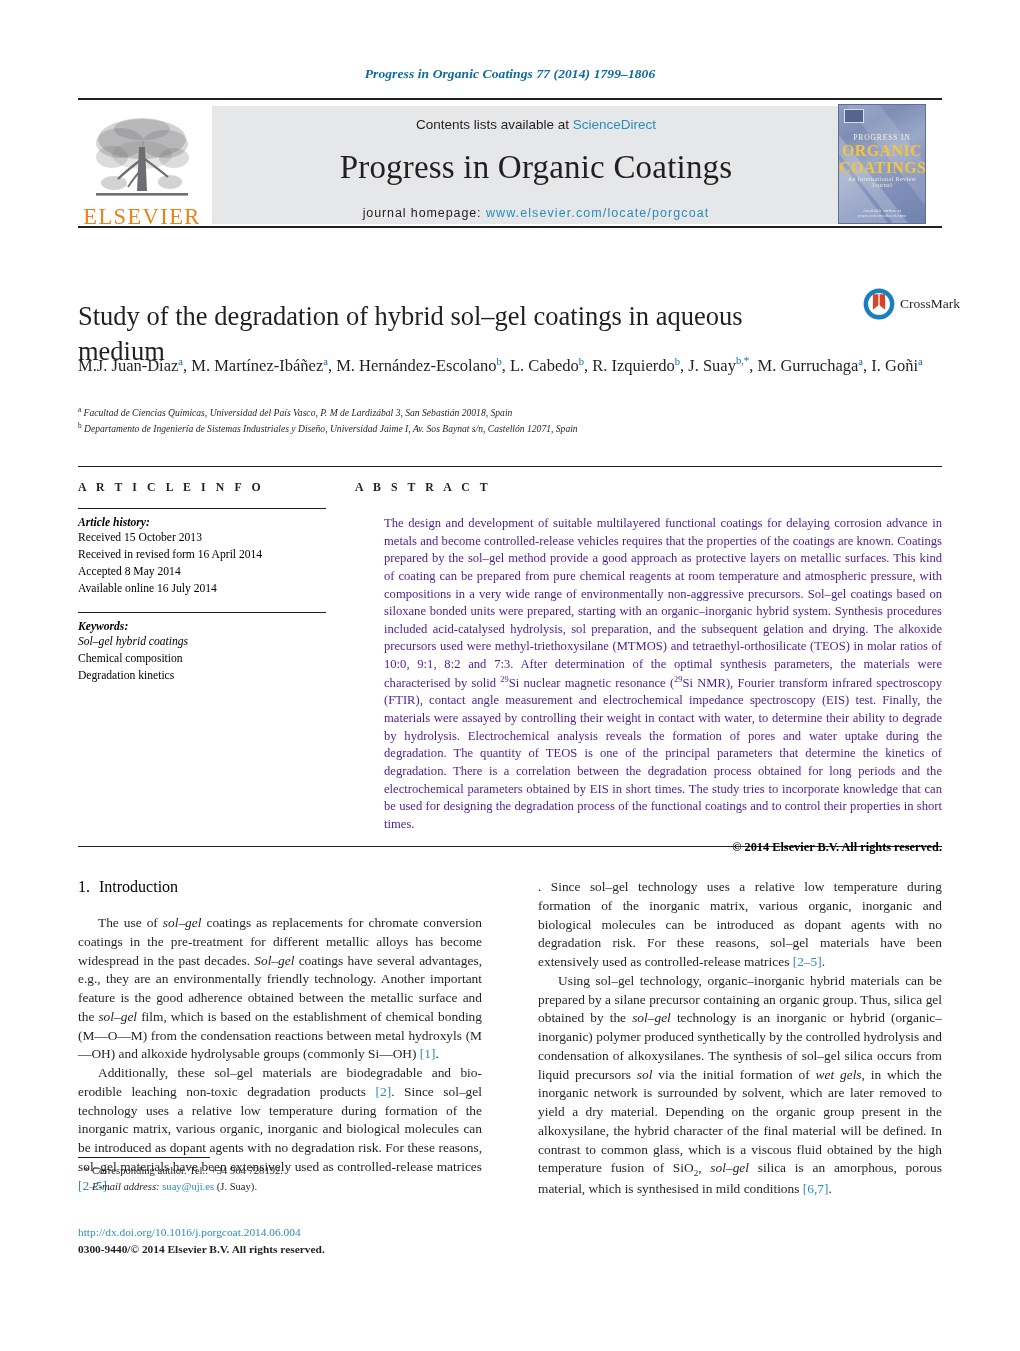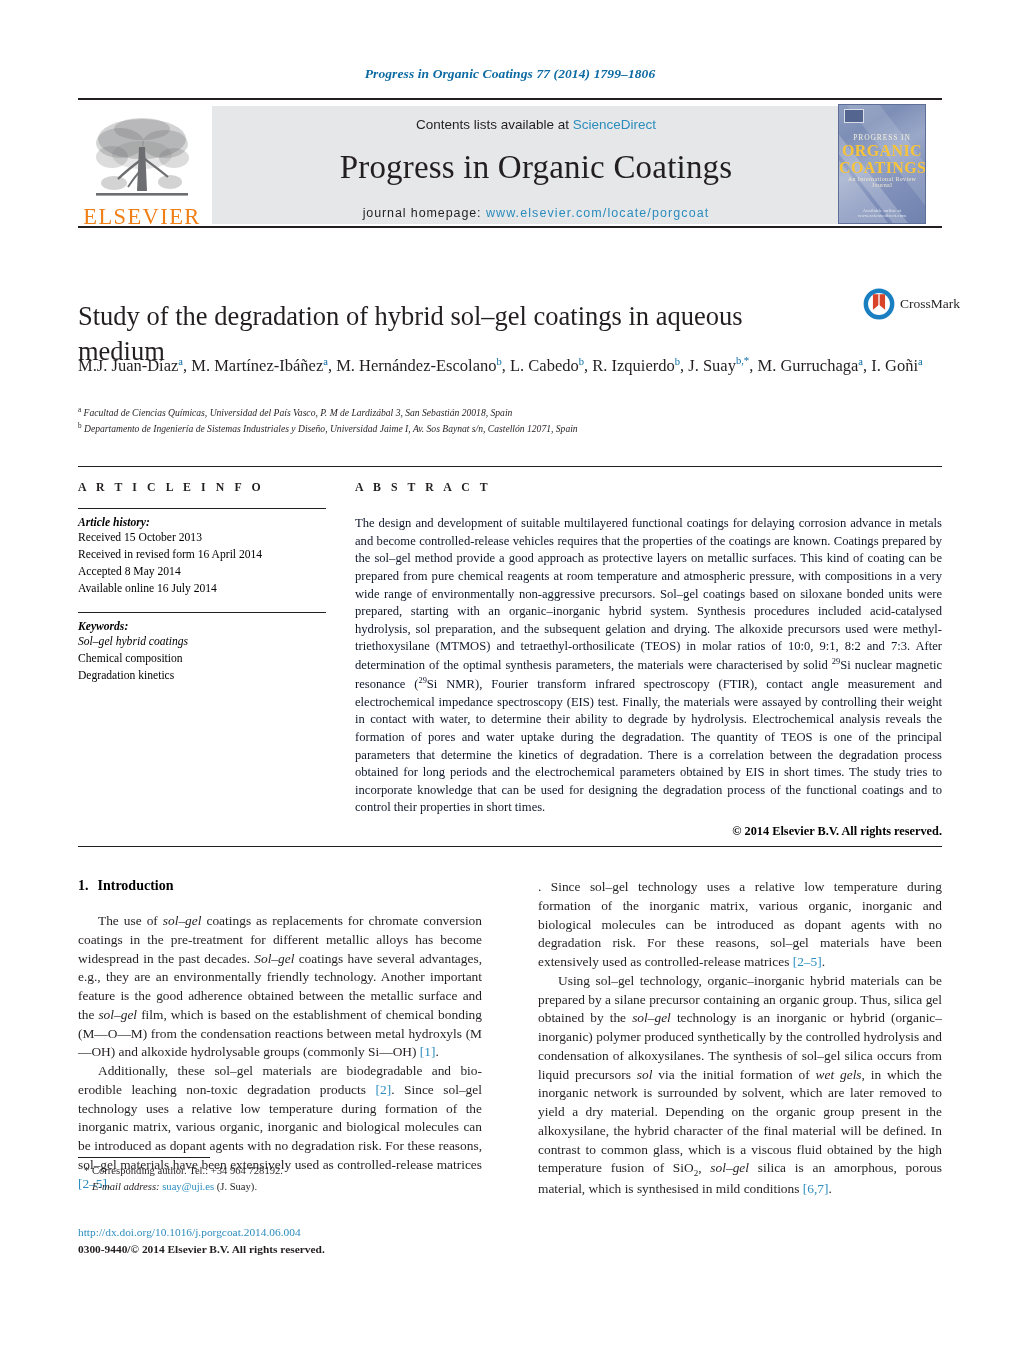--- a/index.html
+++ b/index.html
@@ -201,42 +201,43 @@
   .ah-line { font-size: 11.6px; line-height: 1.48; }
   .kw-title { font-style: italic; font-weight: bold; font-size: 11.6px; }
   .kw-line { font-size: 11.6px; line-height: 1.48; }
   .kw-line i { font-style: italic; }
 
   .abstract-body {
     margin-top: 20px;
     font-size: 12.6px;
     line-height: 1.40;
     text-align: justify;
-    color: #0f172a;
+    color: #4c1d95;
+    margin-left: 29px;
   }
   .abstract-body sup { font-size: 8.4px; vertical-align: super; }
   .copyright {
     margin-top: 7px;
     text-align: right;
     font-size: 12.3px;
     font-weight: bold;
   }
 
   
   .col-left {
     position: absolute;
     top: 878px; left: 78px; width: 404px;
   }
   .col-right {
     position: absolute;
     top: 878px; left: 538px; width: 404px;
   }
   .body-head {
-    font-size: 14px;
-    font-weight: bold;
+    font-size: 16px;
+    font-weight: normal;
     margin-bottom: 18px;
   }
   .body-head .num { margin-right: 9px; }
   p.body {
     font-size: 13.4px;
     line-height: 1.40;
     text-align: justify;
     margin: 0;
     text-indent: 20px;
     color: #231f20;

